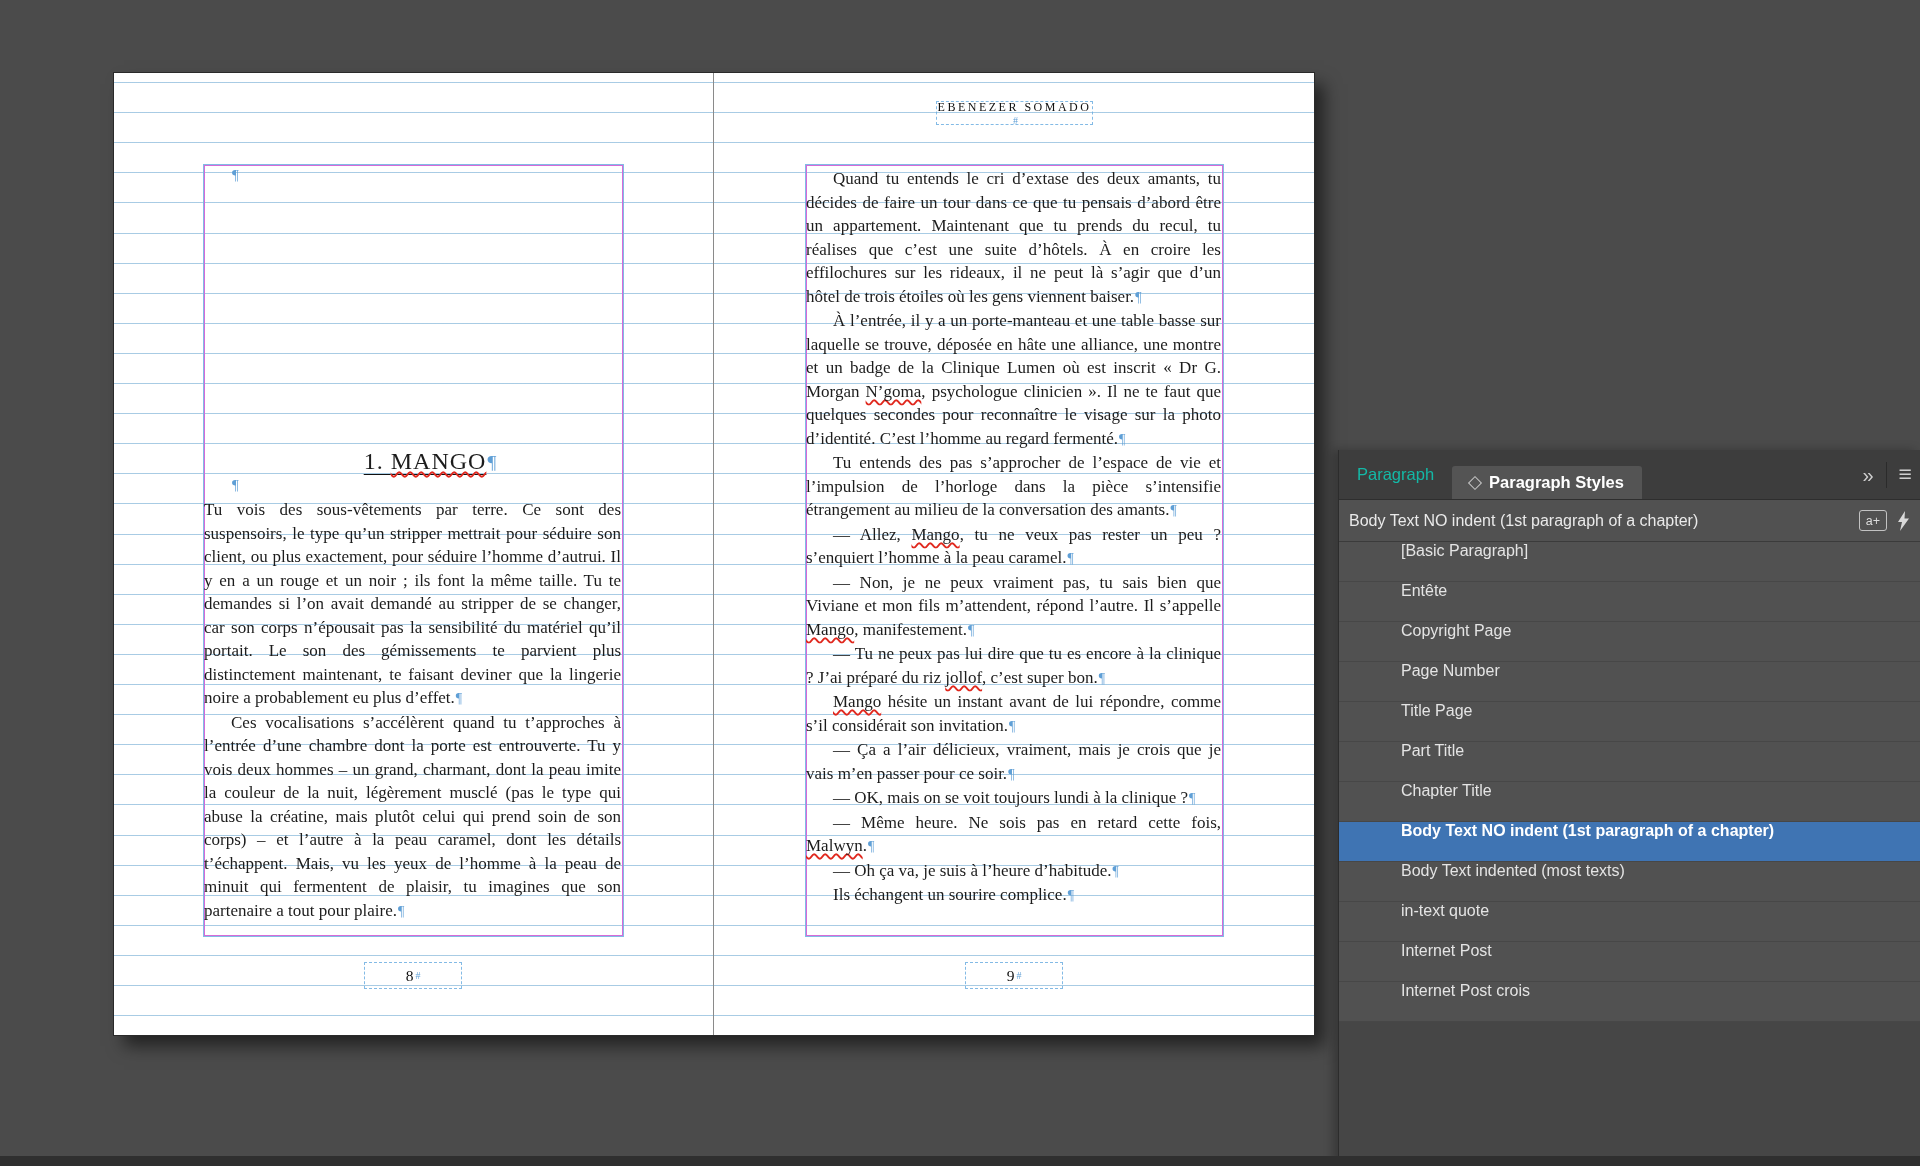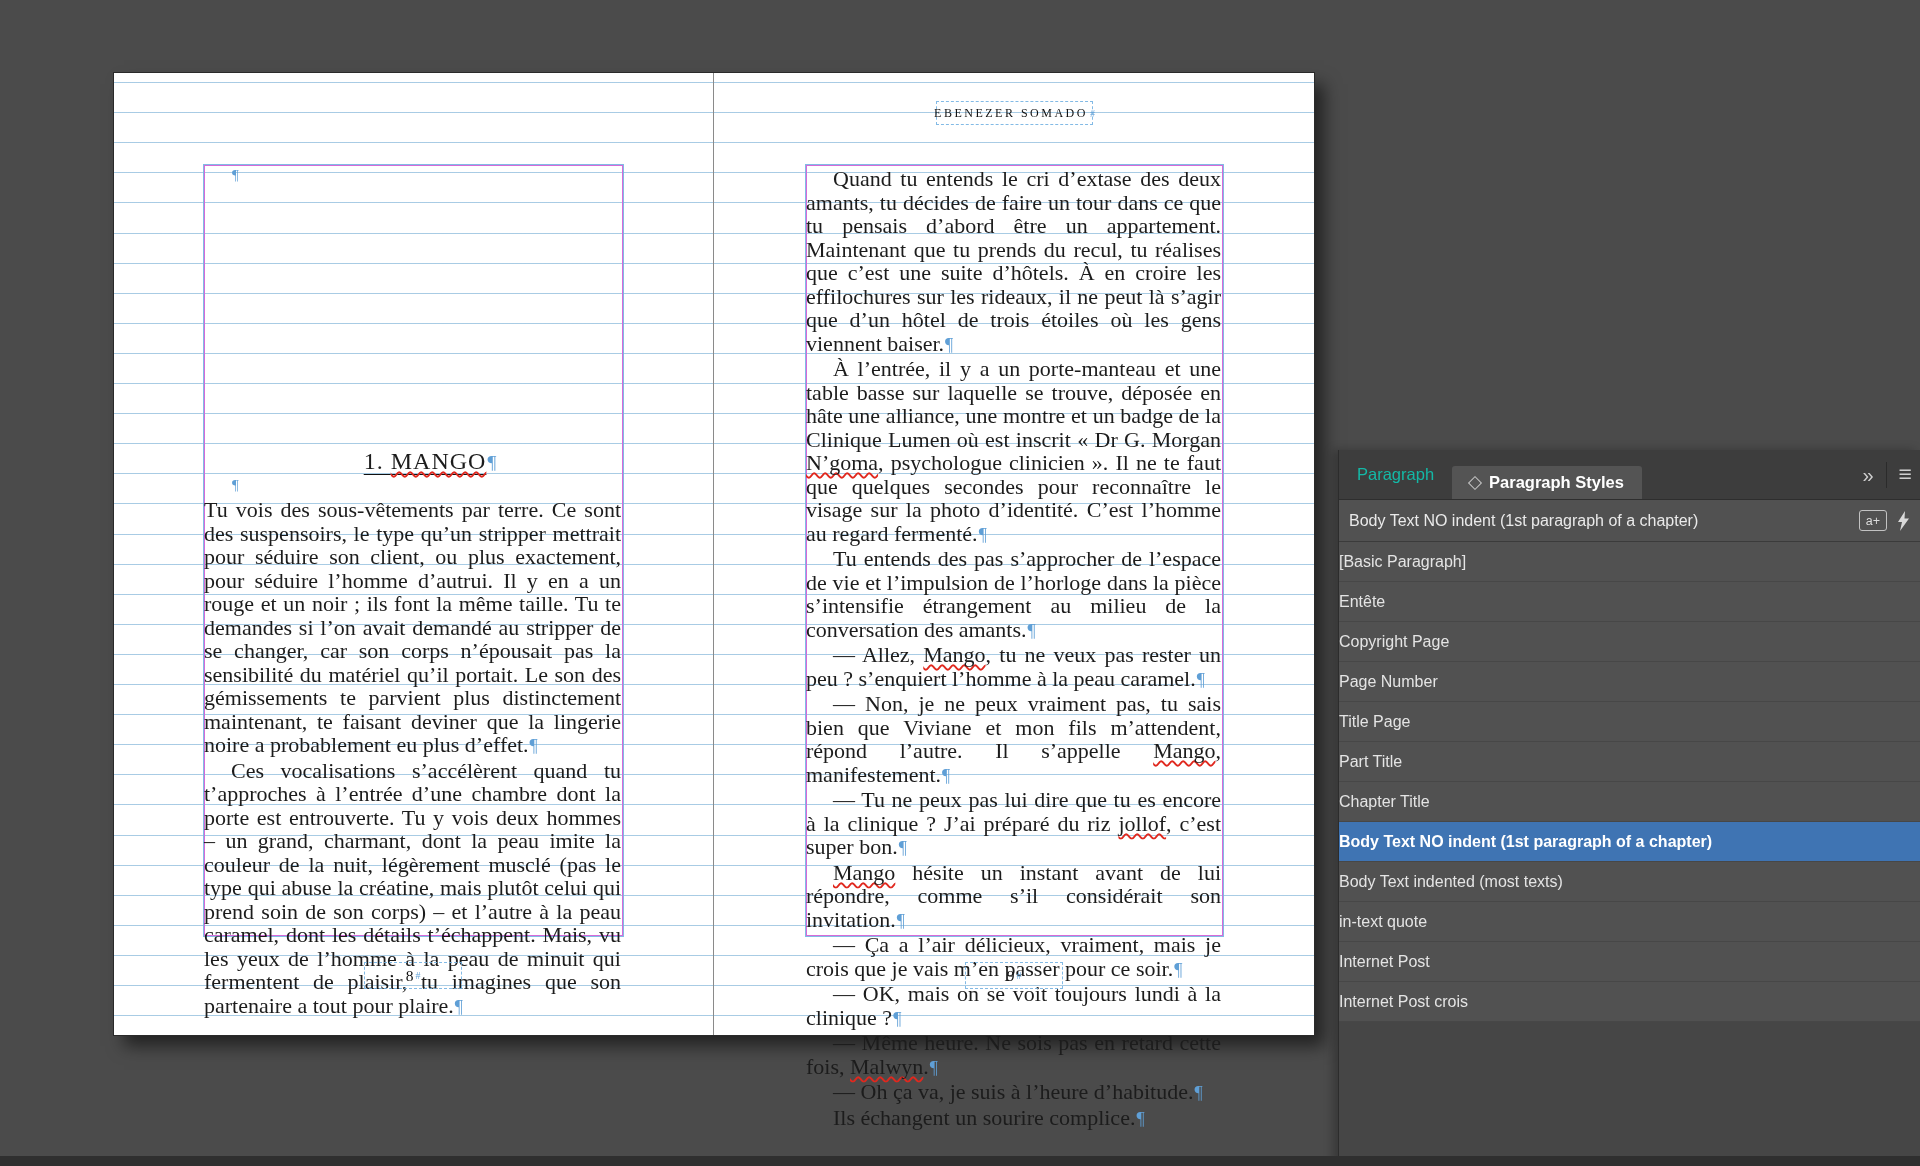--- a/index.html
+++ b/index.html
@@ -17,42 +17,42 @@
   .frame-edge.fr{left:691px;top:91px;width:417px;height:771px;}
   .margin-rect{position:absolute;border:1px solid #d66bd8;z-index:2;}
   .margin-rect.ml{left:90px;top:92px;width:417px;height:769px;}
   .margin-rect.mr{left:692px;top:92px;width:415px;height:769px;}
 
   .col{position:absolute;top:92px;z-index:3;}
   .col.left{left:90px;width:417px;height:769px;}
   .col.right{left:692px;width:415px;height:769px;}
 
   .doc-serif{font-family:"Liberation Serif",serif;color:#1c1c1c;}
-  .body-text{position:absolute;left:0;width:100%;font-size:22px;line-height:23.5px;
+  .body-text{position:absolute;left:0;width:100%;font-size:17px;line-height:23.5px;
              text-align:justify;hyphens:auto;-webkit-hyphens:auto;}
   .body-text p{margin:0;}
   .para.ind{text-indent:27px;}
   .bt-left{top:333px;}
   .bt-right{top:2px;}
 
   .hc{color:#5f9fd6;}
   .pil{font-size:0.82em;margin-left:1px;}
   .sp{text-decoration-line:underline;text-decoration-style:wavy;text-decoration-color:#e0281e;
       text-decoration-thickness:2px;text-underline-offset:2px;text-decoration-skip-ink:none;}
 
   .pilcrow-top{position:absolute;left:28px;top:2px;font-size:15px;}
   .pilcrow-mid{position:absolute;left:28px;top:312px;font-size:15px;}
   .chapter-title{position:absolute;left:0;top:283px;width:100%;text-align:center;
                  font-size:24px;letter-spacing:1px;margin-left:18px;}
   .chapter-title .u{text-decoration:underline;text-decoration-thickness:1.3px;text-underline-offset:5px;
                     text-decoration-color:#111;}
 
   .running-header{position:absolute;left:822px;top:28px;width:155px;height:22px;z-index:3;
                   border:1px dashed rgba(110,175,225,0.85);display:flex;align-items:center;justify-content:center;
-                  font-size:12px;letter-spacing:2.5px;color:#111;white-space:nowrap;}
+                  font-size:12px;letter-spacing:2.5px;color:#111;white-space:nowrap;flex-direction:column;}
   .running-header .eos{font-size:10px;margin-left:2px;letter-spacing:0;}
 
   .folio{position:absolute;top:889px;width:96px;height:25px;z-index:3;
          border:1px dashed rgba(110,175,225,0.85);display:flex;align-items:center;justify-content:center;
          font-size:15.5px;color:#111;}
   .folio .eos{font-size:10px;margin-left:2px;}
   .folio.f8{left:250px;}
   .folio.f9{left:851px;}
 
   
@@ -70,22 +70,22 @@
   .menu-icon{color:#cfcfcf;font-size:23px;line-height:1;cursor:default;}
 
   .current-style{height:41px;background:#515151;display:flex;align-items:center;gap:10px;
                  padding:0 10px;color:#eaeaea;font-size:16px;border-bottom:1px solid #3b3b3b;}
   .current-style .label{flex:1;white-space:nowrap;overflow:hidden;text-overflow:ellipsis;}
   .override-icon{display:flex;align-items:center;justify-content:center;width:26px;height:19px;
                  border:1.5px solid #c2c2c2;border-radius:3px;font-size:12.5px;color:#dddddd;}
   .lightning-icon{display:flex;align-items:center;}
 
   .styles-list{}
-  .style-row{height:39px;display:flex;align-items:center;background:#515151;
-             border-bottom:1px solid #474747;color:#e4e4e4;font-size:16px;}
+  .style-row{height:39px;display:flex;background:#515151;
+             border-bottom:1px solid #474747;color:#e4e4e4;font-size:16px;padding-left:62px;}
   .style-row.selected{background:#3f74b3;color:#ffffff;font-weight:bold;}
 
   .bottom-bar{position:absolute;left:0;right:0;bottom:0;height:10px;background:#2f2f2f;}
 </style>
 </head>
 <body>
 
 <div id="app">
 
   <div class="spread doc-serif" lang="fr">

